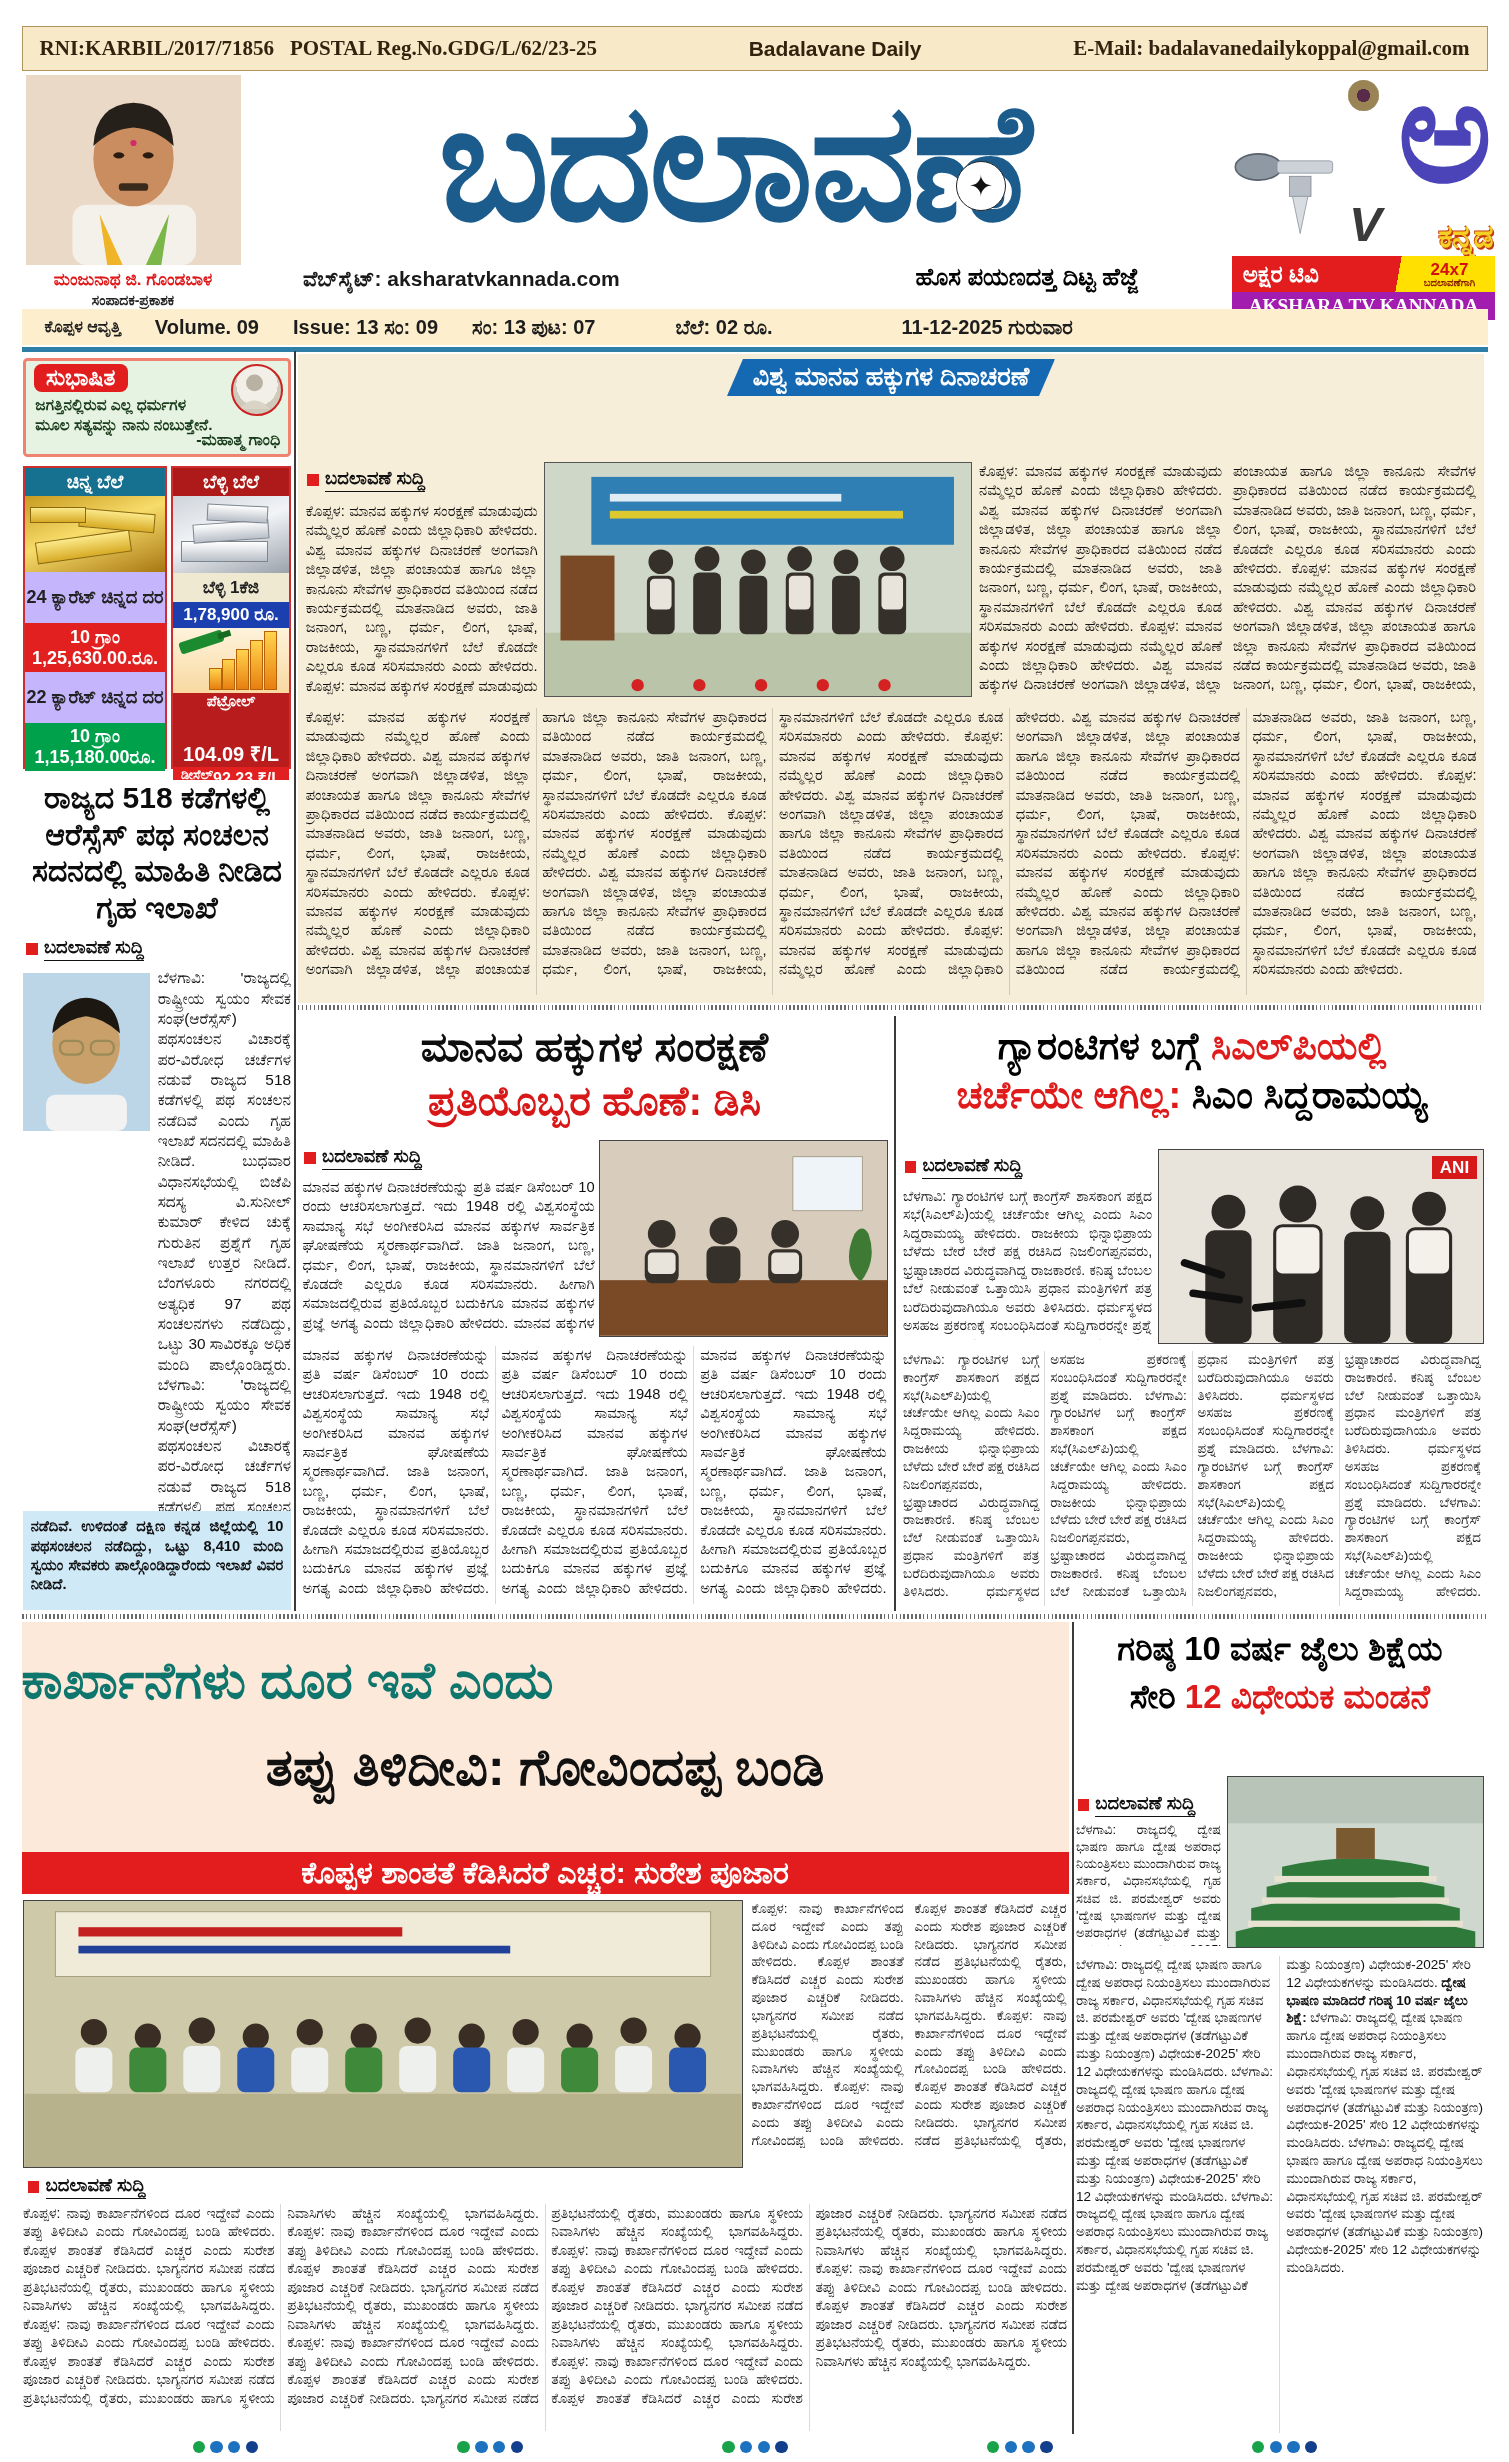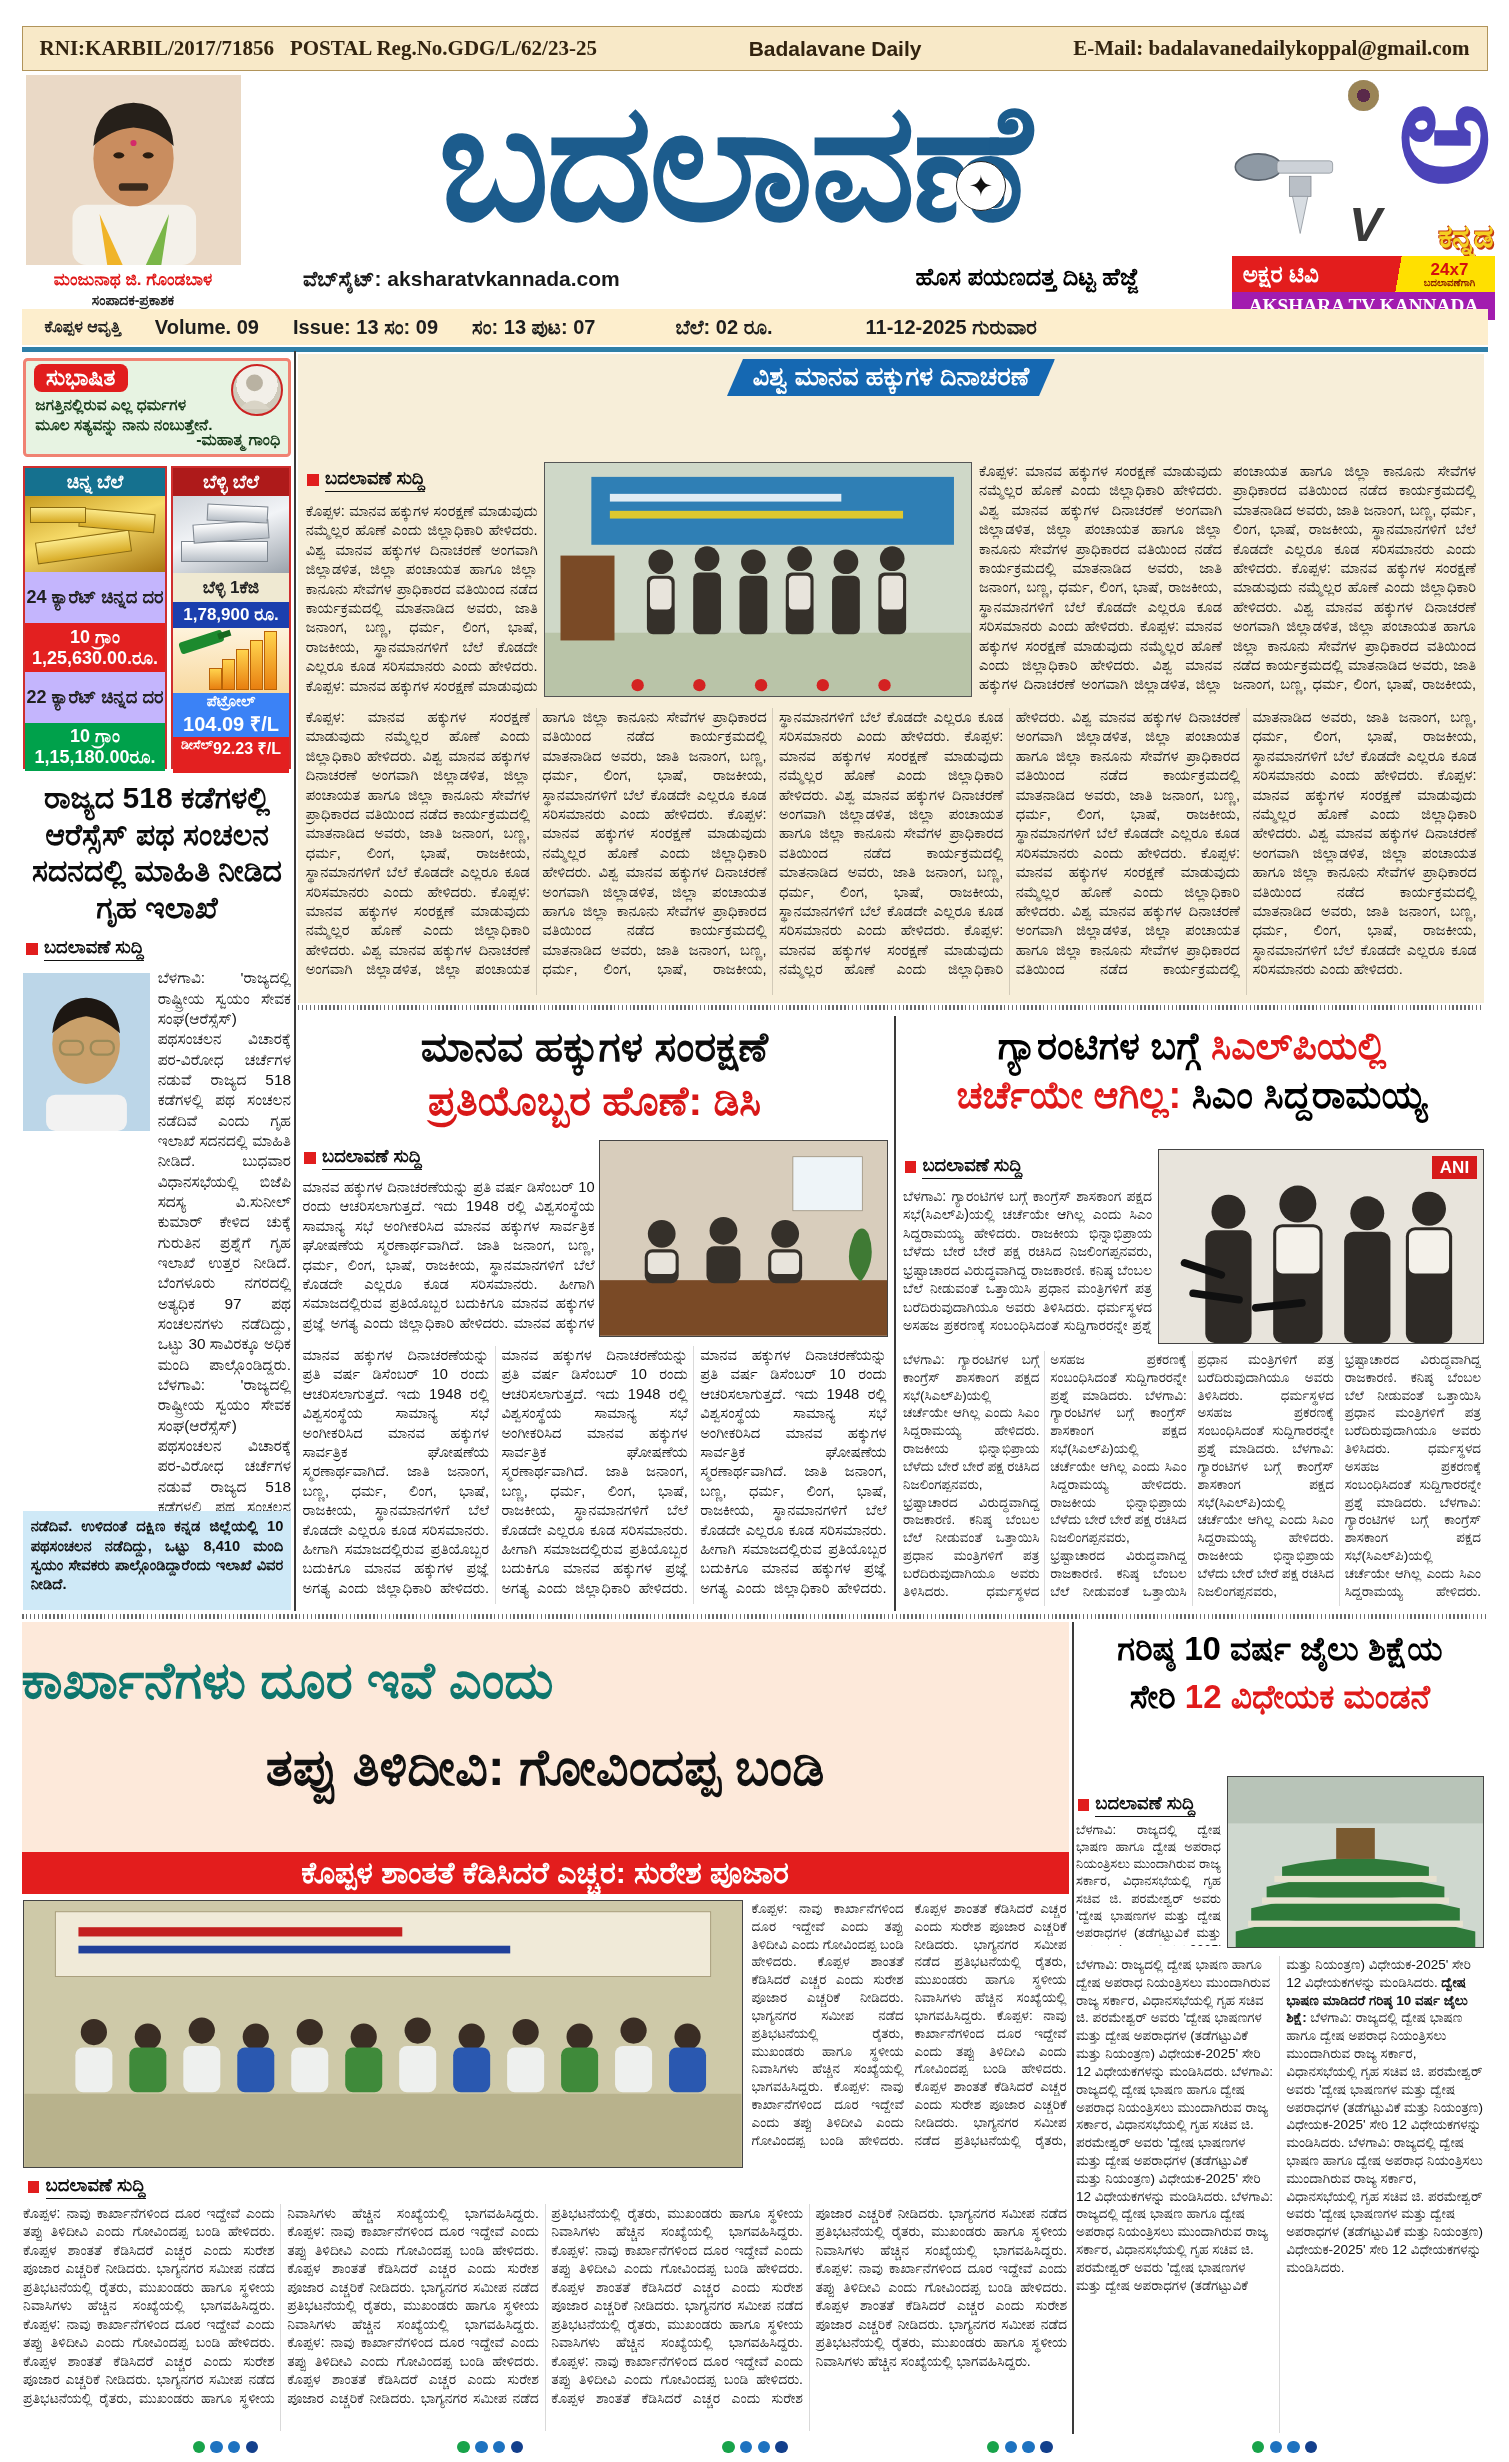--- a/index.html
+++ b/index.html
@@ -78,22 +78,22 @@
   .rb-red .u,.rb-green .u{font-size:18px;}
   .rb-red .p,.rb-green .p{font-size:18px;}
   .sv-unit{background:#efe9d2;color:#222;font-size:17px;font-weight:bold;text-align:center;
            flex:0 0 29px;line-height:29px;}
   .sv-blue{background:#1b3fae;color:#fff;font-size:17px;font-weight:bold;text-align:center;
            flex:0 0 26px;line-height:26px;}
   .petimg{flex:0 0 65px;background:linear-gradient(#fef3dc,#f8d9a0);position:relative;}
   .petbar{position:absolute;bottom:3.1px;background:linear-gradient(#ffd34d,#e87f10);border:0.8px solid #b86207;}
   .nozzle{position:absolute;left:6.2px;top:7.7px;width:45px;height:12.4px;background:#1c8a2e;border-radius:3.1px;transform:rotate(-18deg);}
   .nozzle:after{content:"";position:absolute;right:-7.7px;top:3.1px;width:12.4px;height:6.2px;background:#16691f;}
-  .sv-pet{background:#3b82f6;color:#fff;text-align:center;flex:0 0 42px;display:flex;
-          flex-direction:column;justify-content:space-between;font-weight:bold;}
+  .sv-pet{background:#b91c1c;color:#fff;text-align:center;flex:0 0 42px;display:flex;
+          flex-direction:column;justify-content:space-between;font-weight:bold;gap:30px;}
   .sv-pet .n{font-size:14.7px;} .sv-pet .p{font-size:20px;}
   .sv-di{background:#e32020;color:#fff;text-align:center;flex:0 0 36px;display:flex;
          flex-direction:row;justify-content:center;font-weight:bold;}
   .sv-di .n{font-size:13px;} .sv-di .p{font-size:16px;}
   
   .byline{display:flex;align-items:center;gap:6.2px;}
   .byline .sq{width:11.6px;height:11.6px;background:#e11d1d;flex:0 0 auto;}
   .byline .bt{font-size:18px;font-weight:bold;color:#111;border-bottom:1.5px solid #111;padding-bottom:1.5px;}
   .bodytxt{font-size:14.7px;line-height:1.32;color:#101010;text-align:justify;overflow:hidden;}
   .vdiv{background:#3a3a3a;width:1.5px;}
@@ -195,21 +195,21 @@
     </div>
     <div class="tv-band2">AKSHARA TV KANNADA</div>
   </div>
 
   <div class="abs dateline">
     <span style="font-size:16px;">ಕೊಪ್ಪಳ ಆವೃತ್ತಿ</span>
     <span>Volume. 09</span>
     <span>Issue: 13 ಸಂ: 09</span>
     <span>ಸಂ: 13 ಪುಟ: 07</span>
     <span style="margin-left:46px;">ಬೆಲೆ: 02 ರೂ.</span>
-    <span style="margin-left:59px;">11-12-2025 ಗುರುವಾರ</span>
+    <span style="margin-left:95px;">11-12-2025 ಗುರುವಾರ</span>
   </div>
   <div class="abs rule"></div>
 
   <div class="abs subha">
     <div class="subha-badge">ಸುಭಾಷಿತ</div>
     <div class="gandhi ovh">
       <svg width="43" height="43" viewBox="0 0 56 56">
           <circle cx="28" cy="22" r="11" fill="#b9b2a2"></circle>
           <path d="M8 56 Q28 34 48 56 Z" fill="#d9d4c6"></path>
         </svg>

